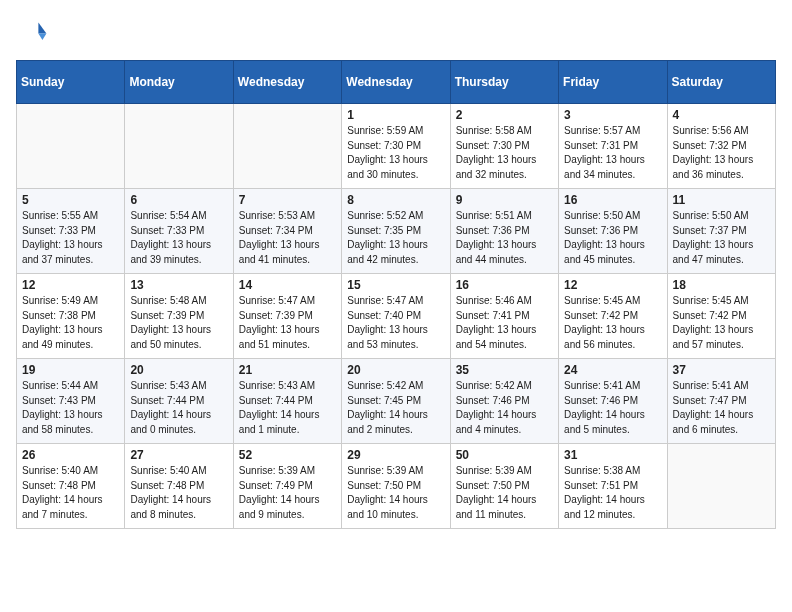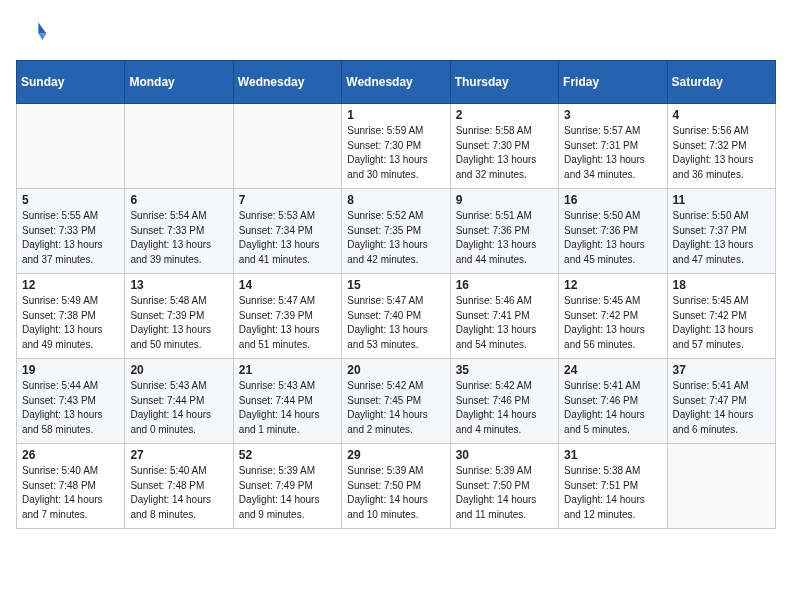--- a/index.html
+++ b/index.html
@@ -150,18 +150,18 @@
         <td><span class="day-num">20</span><span class="cell-text">Sunrise: 5:42 AM<br>Sunset: 7:45 PM<br>Daylight: 14 hours and 2 minutes.</span></td>
         <td><span class="day-num">35</span><span class="cell-text">Sunrise: 5:42 AM<br>Sunset: 7:46 PM<br>Daylight: 14 hours and 4 minutes.</span></td>
         <td><span class="day-num">24</span><span class="cell-text">Sunrise: 5:41 AM<br>Sunset: 7:46 PM<br>Daylight: 14 hours and 5 minutes.</span></td>
         <td><span class="day-num">37</span><span class="cell-text">Sunrise: 5:41 AM<br>Sunset: 7:47 PM<br>Daylight: 14 hours and 6 minutes.</span></td>
       </tr>
       <tr>
         <td><span class="day-num">26</span><span class="cell-text">Sunrise: 5:40 AM<br>Sunset: 7:48 PM<br>Daylight: 14 hours and 7 minutes.</span></td>
         <td><span class="day-num">27</span><span class="cell-text">Sunrise: 5:40 AM<br>Sunset: 7:48 PM<br>Daylight: 14 hours and 8 minutes.</span></td>
         <td><span class="day-num">52</span><span class="cell-text">Sunrise: 5:39 AM<br>Sunset: 7:49 PM<br>Daylight: 14 hours and 9 minutes.</span></td>
         <td><span class="day-num">29</span><span class="cell-text">Sunrise: 5:39 AM<br>Sunset: 7:50 PM<br>Daylight: 14 hours and 10 minutes.</span></td>
-        <td><span class="day-num">30</span><span class="cell-text">Sunrise: 5:39 AM<br>Sunset: 7:50 PM<br>Daylight: 14 hours and 11 minutes.</span></td>
+        <td><span class="day-num">50</span><span class="cell-text">Sunrise: 5:39 AM<br>Sunset: 7:50 PM<br>Daylight: 14 hours and 11 minutes.</span></td>
         <td><span class="day-num">31</span><span class="cell-text">Sunrise: 5:38 AM<br>Sunset: 7:51 PM<br>Daylight: 14 hours and 12 minutes.</span></td>
         <td class="empty-cell"></td>
       </tr>
     </tbody>
 </table>
 
 </body></html>

